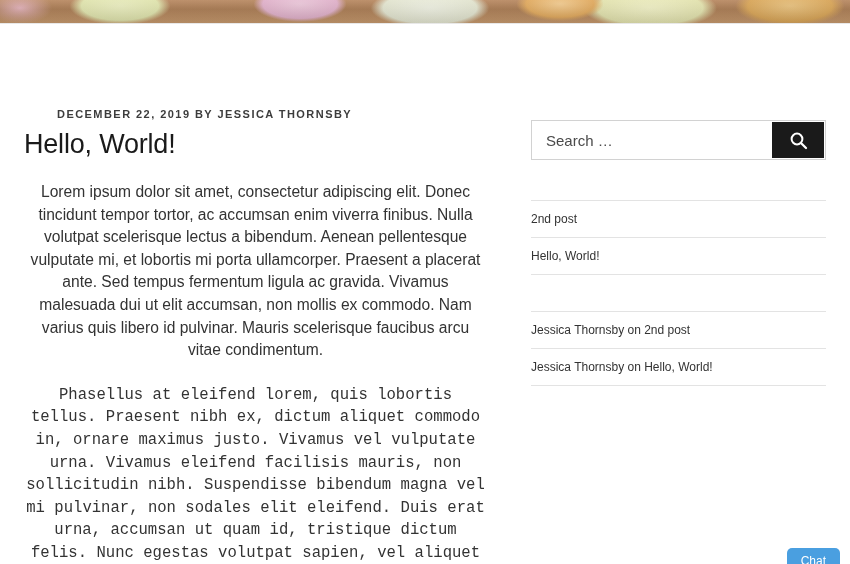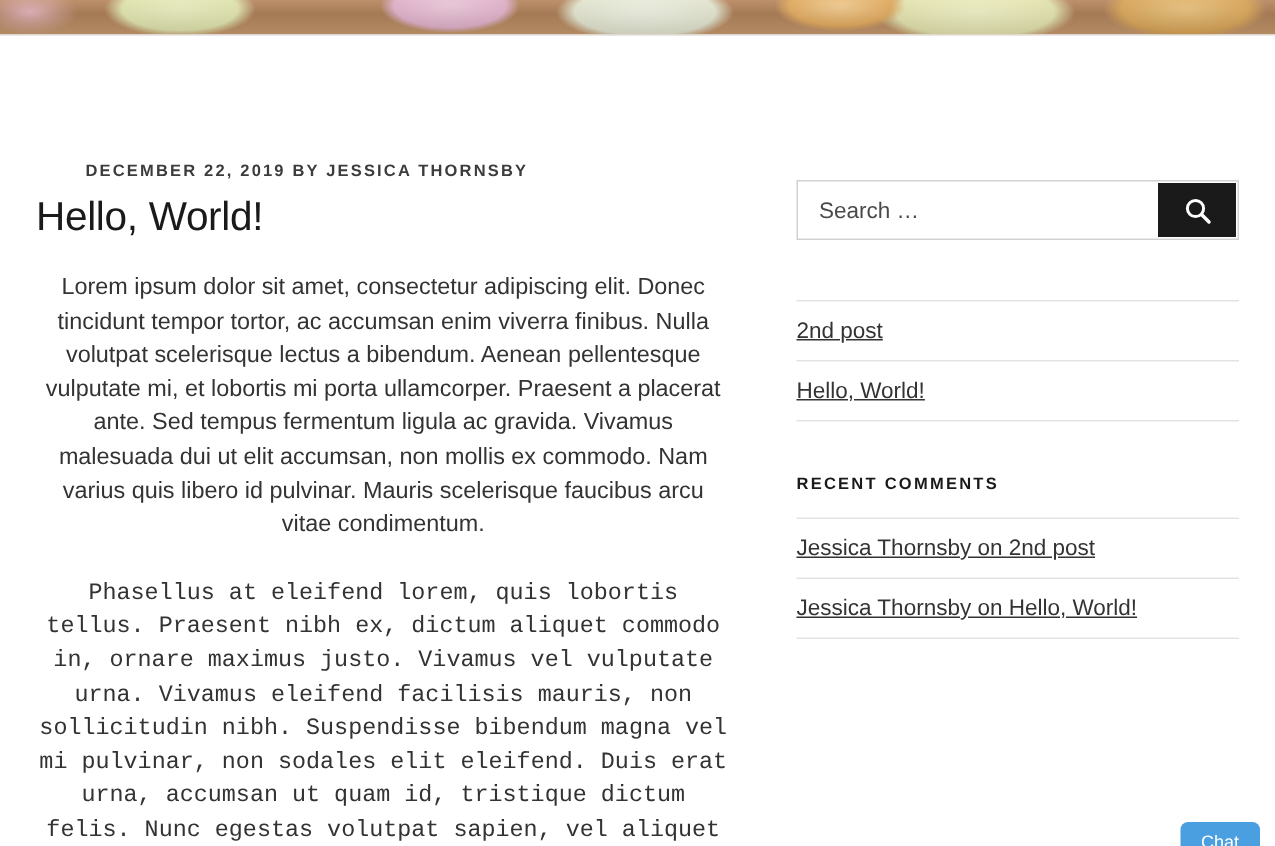--- a/index.html
+++ b/index.html
@@ -149,23 +149,22 @@
     font-weight: bold;
     letter-spacing: 1.5px;
     text-transform: uppercase;
     color: #1a1a1a;
     margin-bottom: 16px;
   }
   .widget-list { list-style: none; }
   .widget-list li {
     border-top: 1px solid #e3e3e3;
     padding: 11px 0 11px 0;
-    font-size: 15px;
+    font-size: 12px;
     color: #333333;
-    text-decoration: underline;
   }
   .widget-list li:last-child { border-bottom: 1px solid #e3e3e3; }
   .widget-list a { color: #333333; text-decoration: none; cursor: pointer; }
 
   
   .chat-widget {
     position: absolute;
     right: 10px;
     bottom: -10px;
     background: #4a9fe0;
@@ -268,21 +267,20 @@
         <li>
           <a>2nd post</a>
         </li>
         <li>
           <a>Hello, World!</a>
         </li>
       </ul>
     </section>
 
     <section class="widget">
-      <h2 class="widget-title">RECENT COMMENTS</h2>
       <ul class="widget-list">
         <li>
           <a>Jessica Thornsby on 2nd post</a>
         </li>
         <li>
           <a>Jessica Thornsby on Hello, World!</a>
         </li>
       </ul>
     </section>
 

